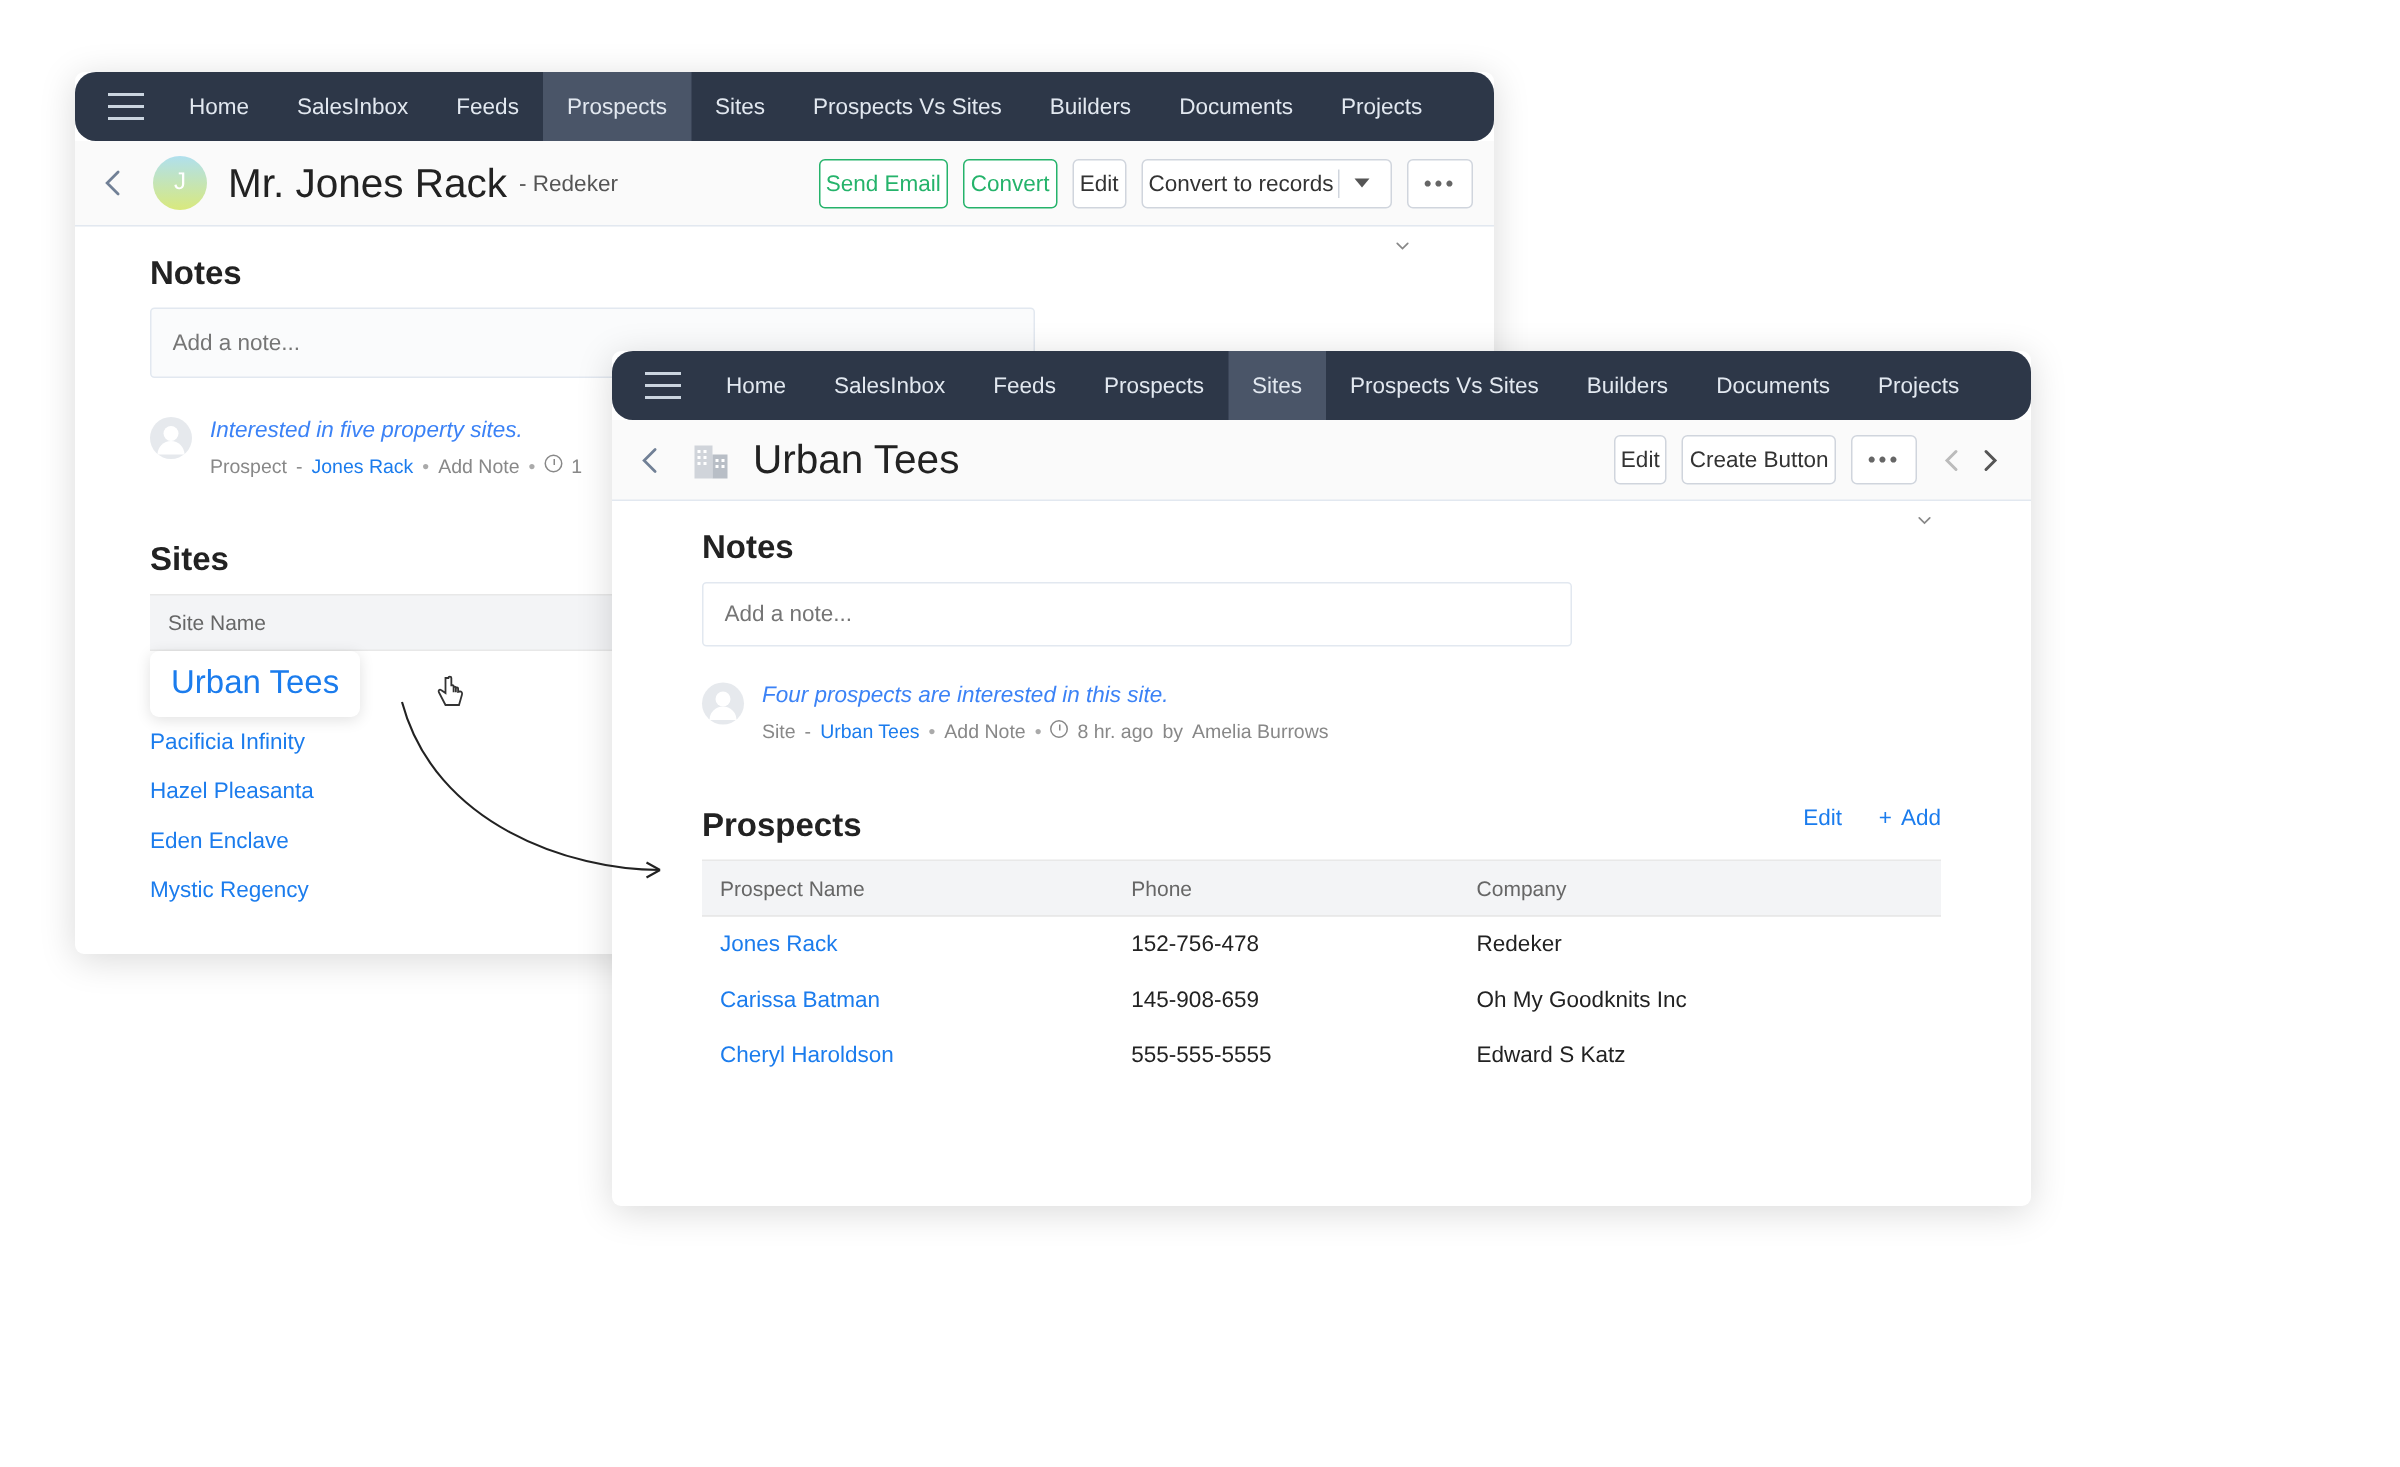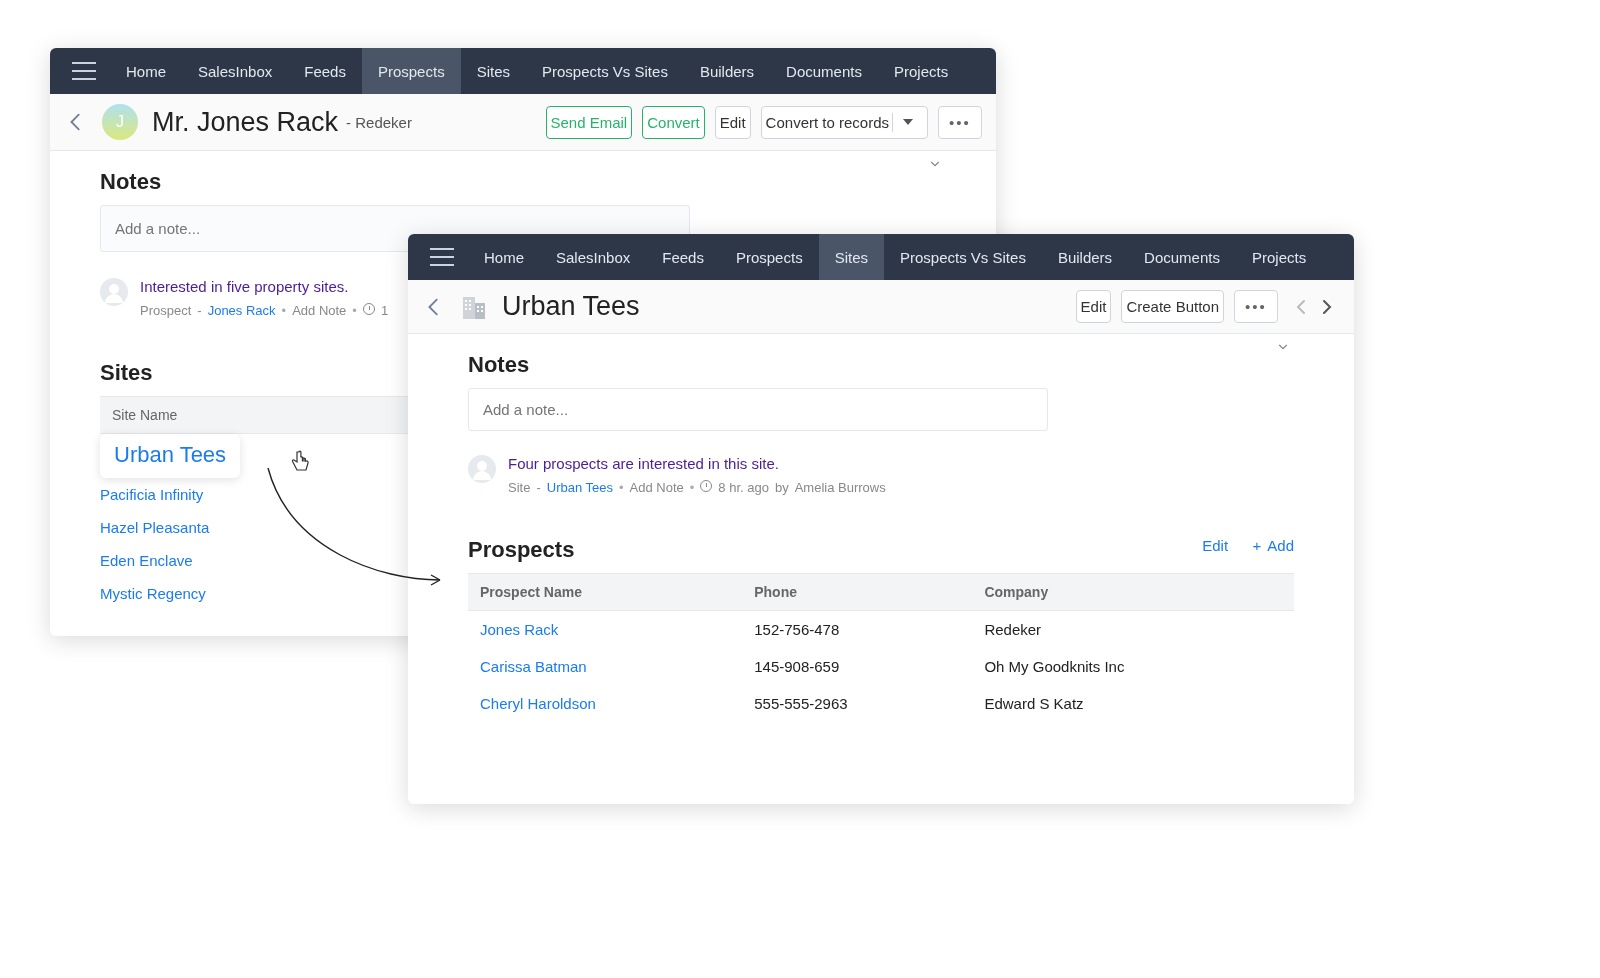--- a/index.html
+++ b/index.html
@@ -1,18 +1,18 @@
 <!DOCTYPE html>
 <html><head>
 <meta charset="utf-8">
 <style>
   * { box-sizing: border-box; margin: 0; padding: 0; }
   body { font-family: -apple-system, BlinkMacSystemFont, "Segoe UI", Helvetica, Arial, sans-serif; background: #fff; width: 1600px; height: 978px; position: relative; }
   .window { position: absolute; background: #fff; border-radius: 6px; box-shadow: 0 4px 24px rgba(0,0,0,0.15); overflow: hidden; }
-  .topnav { background: #2d3748; display: flex; align-items: center; height: 46px; padding: 0 8px; }
+  .topnav { background: #2d3748; display: flex; align-items: center; height: 46px; padding: 0 8px; border-radius: 14px; }
   .hamburger { width: 24px; height: 18px; display:flex; flex-direction:column; justify-content:space-between; margin: 0 14px; cursor:pointer; }
   .hamburger span { height: 2px; background: #cbd5e0; }
   .navitem { color: #e2e8f0; padding: 0 16px; height: 46px; display:flex; align-items:center; font-size: 15px; cursor:pointer; }
   .navitem.active { background: #4a5568; }
   .header { display:flex; align-items:center; padding: 10px 14px; border-bottom: 1px solid #e2e8f0; background:#fafafa; }
   .backarrow { width: 24px; height: 24px; margin-right: 14px; color:#718096; cursor:pointer; display:flex; align-items:center; justify-content:center; }
   .avatar-circle { width: 36px; height: 36px; border-radius: 50%; background: linear-gradient(180deg,#b0e0ee 0%,#d9e97d 100%); display:flex; align-items:center; justify-content:center; color:#fff; font-size:16px; margin-right:14px; }
   .building-icon { width:28px; height:28px; margin-right:14px; }
   .title { font-size: 27px; font-weight: 500; color:#222; }
   .subtitle { font-size: 15px; color:#555; margin-left:8px; }
@@ -30,36 +30,36 @@
   .body { padding: 0 50px 20px; }
   .body2 { padding: 0 60px 20px; }
   .notes-wrap { position: relative; }
   .notes-toggle { position:absolute; right:4px; top:6px; color:#888; cursor:pointer; }
   .note-input { width: 100%; max-width: 590px; padding: 14px 14px; font-size: 15px; border:1px solid #e2e8f0; border-radius: 3px; background:#fafbfc; color:#888; margin-bottom: 26px; }
   .note-input2 { width: 100%; max-width: 580px; padding: 12px 14px; font-size: 15px; border:1px solid #e2e8f0; border-radius: 3px; background:#fff; color:#888; margin-bottom: 24px; }
   .note-row { display:flex; gap:12px; align-items:flex-start; margin-bottom: 24px; }
   .ghost-avatar { width:28px; height:28px; border-radius:50%; background:#e6e9ed; flex-shrink:0; position:relative; }
   .ghost-avatar::before { content:""; position:absolute; top:6px; left:9px; width:10px; height:10px; border-radius:50%; background:#fff; }
   .ghost-avatar::after { content:""; position:absolute; bottom:3px; left:5px; width:18px; height:9px; border-radius:9px 9px 0 0; background:#fff; }
-  .note-text { font-size: 15px; color:#4c1d95; margin-bottom:8px; }
+  .note-text { font-size: 15px; color:#3b82f6; margin-bottom:8px;font-style:italic; }
   .meta { font-size: 13px; color:#888; display:flex; align-items:flex-start; gap:6px; flex-wrap:wrap; }
   .meta .link { color:#1b7ced; }
   .meta .dot { color:#aaa; }
   .meta .clock { display:inline-block; width:12px; height:12px; border:1px solid #888; border-radius:50%; position:relative; }
   .meta .clock::after { content:""; position:absolute; left:5px; top:2px; width:1px; height:4px; background:#888; }
   .table-head { background:#f3f4f6; padding: 10px 12px; font-size:14px; color:#666; border-top:1px solid #e8e8e8; border-bottom:1px solid #e8e8e8; }
   .sitelist { list-style:none; }
   .sitelist li { padding: 8px 0; font-size:15px; color:#1b7ced; cursor:pointer; }
   .sitelist li.active { font-size:22px; font-weight:500; background:#fff; box-shadow:0 2px 10px rgba(0,0,0,0.12); border-radius:6px; padding:8px 14px 10px; display:inline-block; }
   .cursor-hand { position:absolute; width:20px; height:24px; }
   .cursor-hand svg { display:block; }
   .prospect-head { display:flex; align-items:center; justify-content:space-between; }
   .prospect-actions a { color:#1b7ced; font-size:15px; margin-left:20px; cursor:pointer; text-decoration:none; }
   .ptable { width:100%; border-collapse:collapse; }
-  .ptable th { text-align:left; background:#f3f4f6; padding:10px 12px; font-size:14px; color:#666; font-weight:700; border-top:1px solid #e8e8e8; border-bottom:1px solid #e8e8e8; }
+  .ptable th { text-align:left; background:#f3f4f6; padding:10px 12px; font-size:14px; color:#666; font-weight:400; border-top:1px solid #e8e8e8; border-bottom:1px solid #e8e8e8; }
   .ptable td { padding:10px 12px; font-size:15px; color:#222; }
   .ptable td .plink { color:#1b7ced; cursor:pointer; }
   .connector { position:absolute; pointer-events:none; }
 </style>
 </head>
 <body>
 
 <div class="window" style="left:50px; top:48px; width:946px; height:588px;">
   <div class="topnav">
     <div class="hamburger">
@@ -244,21 +244,21 @@
             <td>152-756-478</td>
             <td>Redeker</td>
           </tr>
           <tr>
             <td><span class="plink">Carissa Batman</span></td>
             <td>145-908-659</td>
             <td>Oh My Goodknits Inc</td>
           </tr>
           <tr>
             <td><span class="plink">Cheryl Haroldson</span></td>
-            <td>555-555-2963</td>
+            <td>555-555-5555</td>
             <td>Edward S Katz</td>
           </tr>
         </tbody>
     </table>
   </div>
 </div>
 
 <svg class="connector" style="left:260px; top:460px; width:200px; height:140px;">
   <path d="M8 8 C 30 90, 120 120, 180 120" stroke="#222" stroke-width="1.4" fill="none"></path>
   <path d="M180 120 l -9 -5 m 9 5 l -9 5" stroke="#222" stroke-width="1.4" fill="none"></path>

